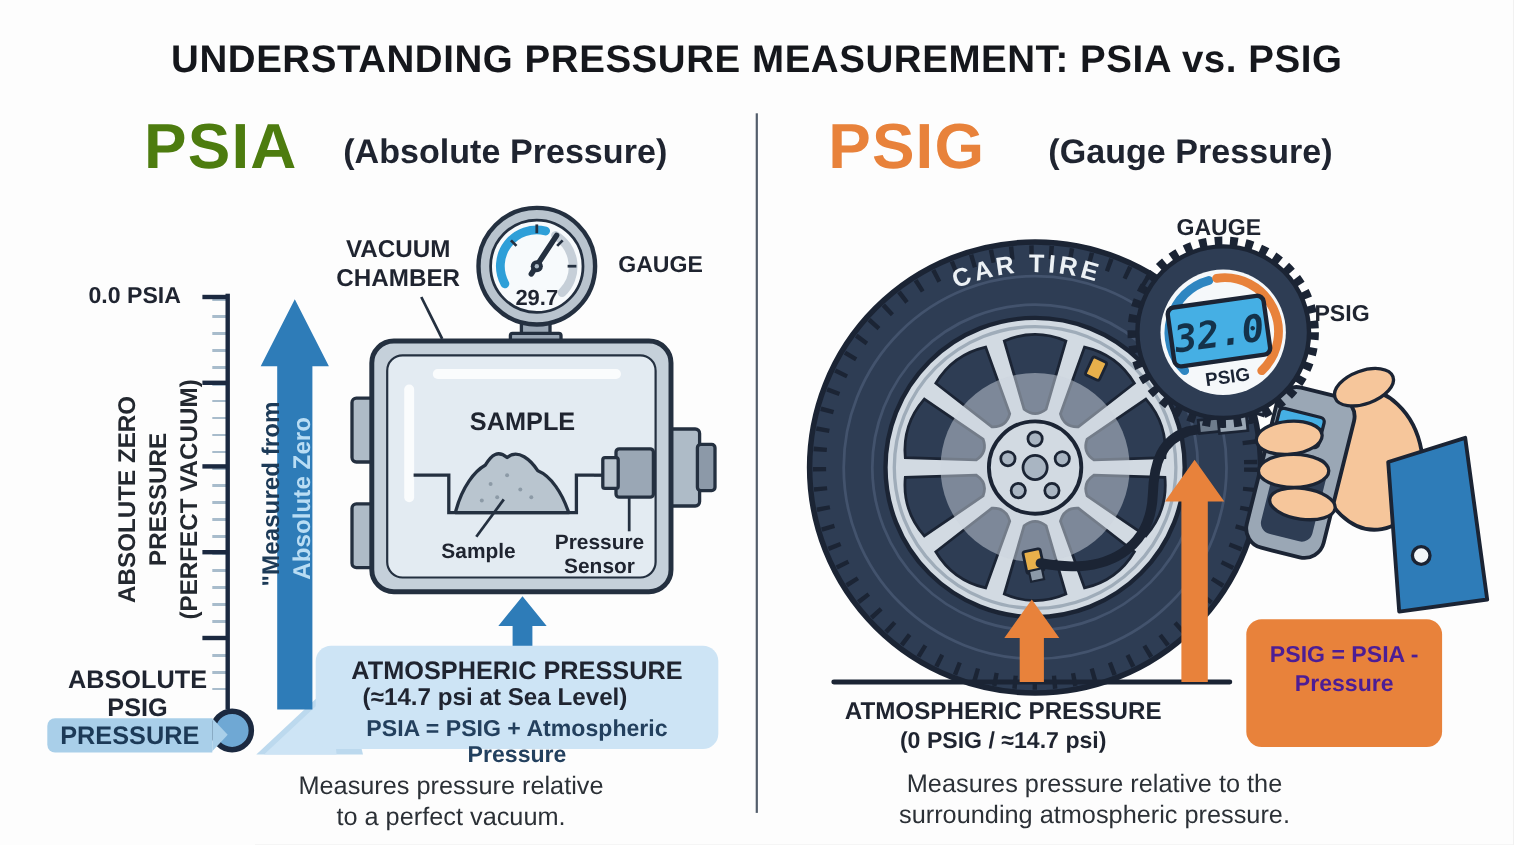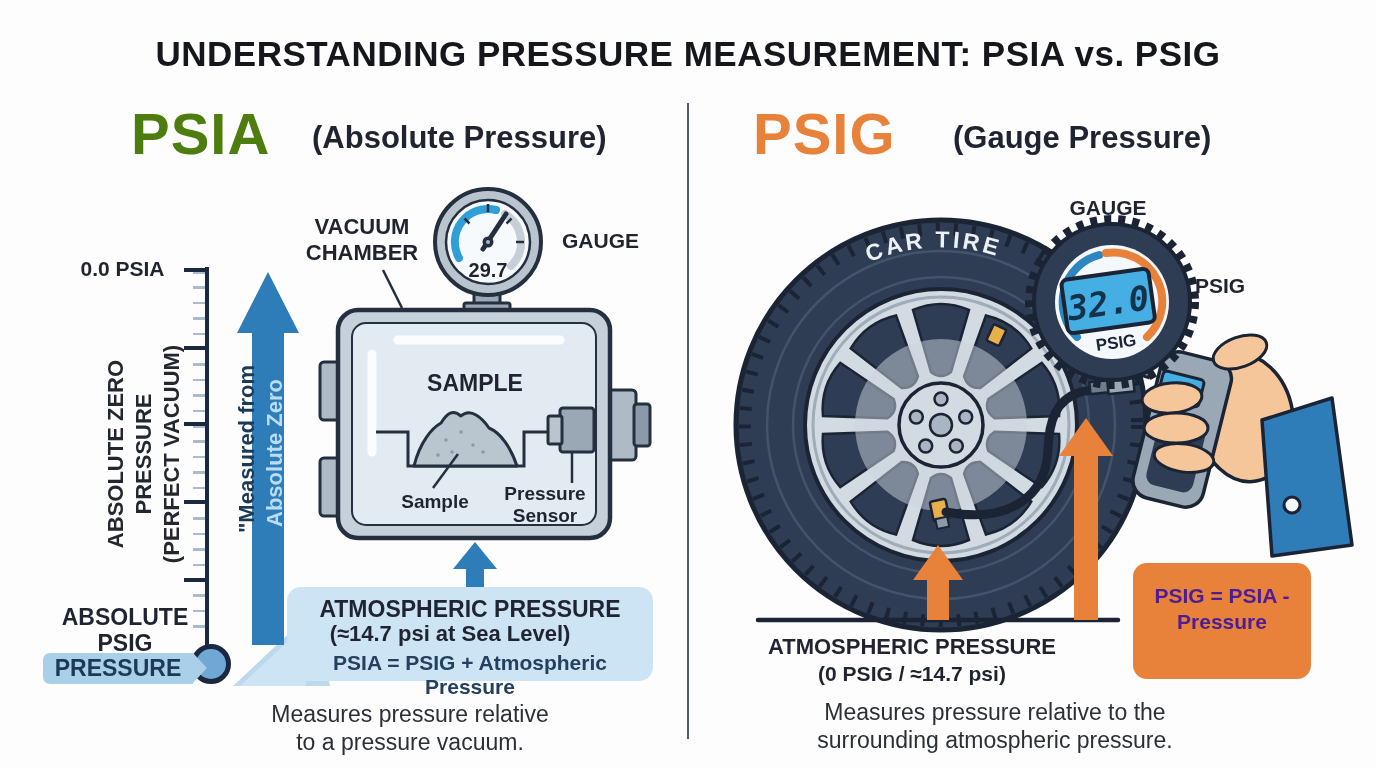--- a/index.html
+++ b/index.html
@@ -235,21 +235,21 @@
     <div>Sensor</div>
   </div>
 
   <div class="abs info-box"></div>
   <div class="abs b ctr" style="left:287px;top:596px;width:366px;font-size:23px;">ATMOSPHERIC PRESSURE</div>
   <div class="abs b ctr" style="left:287px;top:621px;width:326px;font-size:22px;">(≈14.7 psi at Sea Level)</div>
   <div class="abs b ctr" style="left:287px;top:651px;width:366px;font-size:21px;color:#23405e;">PSIA = PSIG + Atmospheric Pressure</div>
 
   <div class="abs cap ctr" style="left:230px;top:700px;width:360px;">
     <div>Measures pressure relative</div>
-    <div>to a pressure vacuum.</div>
+    <div>to a perfect vacuum.</div>
   </div>
 
   <div class="abs b ctr" style="left:1058px;top:196px;width:100px;font-size:21px;">GAUGE</div>
   <div class="abs b ctr" style="left:1185px;top:274px;width:70px;font-size:21px;">PSIG</div>
 
   <div class="abs b ctr" style="left:762px;top:634px;width:300px;font-size:22px;">ATMOSPHERIC PRESSURE</div>
   <div class="abs b ctr" style="left:762px;top:662px;width:300px;font-size:21px;">(0 PSIG / ≈14.7 psi)</div>
 
   <div class="abs obox">
     <div class="obox-text">

